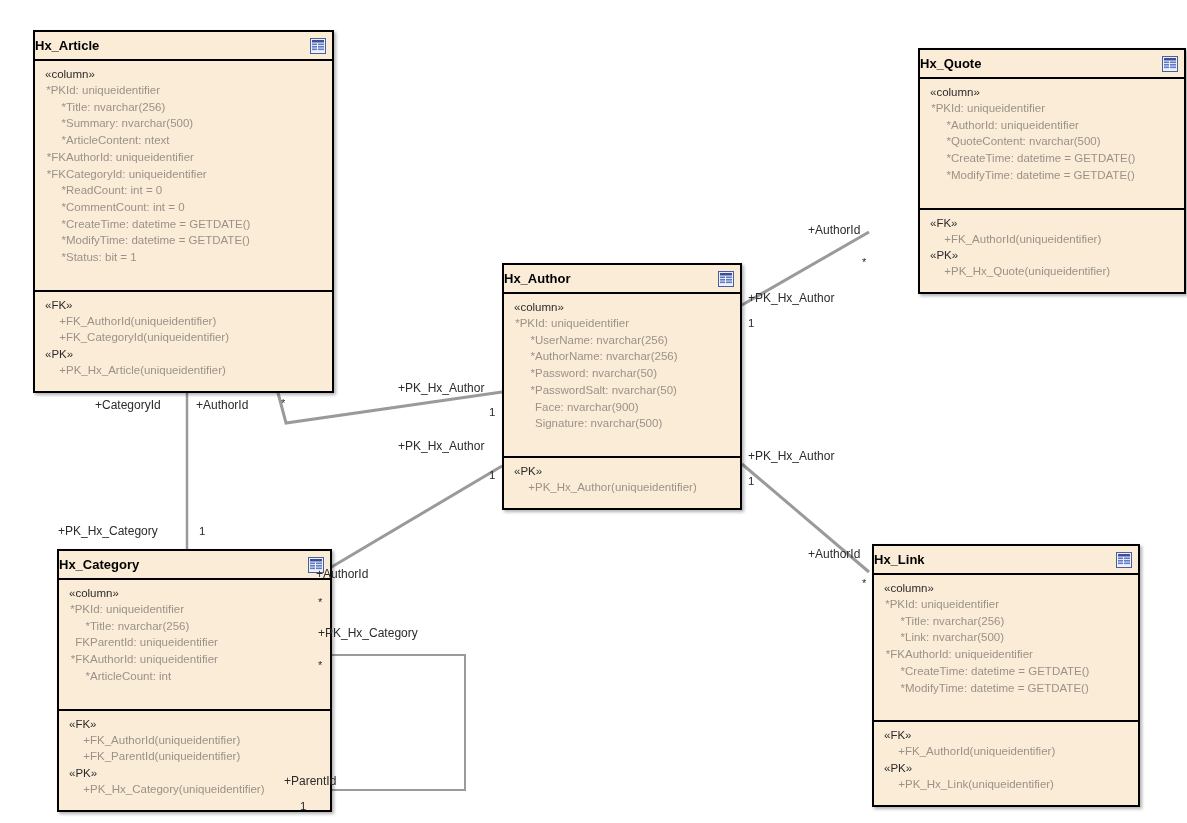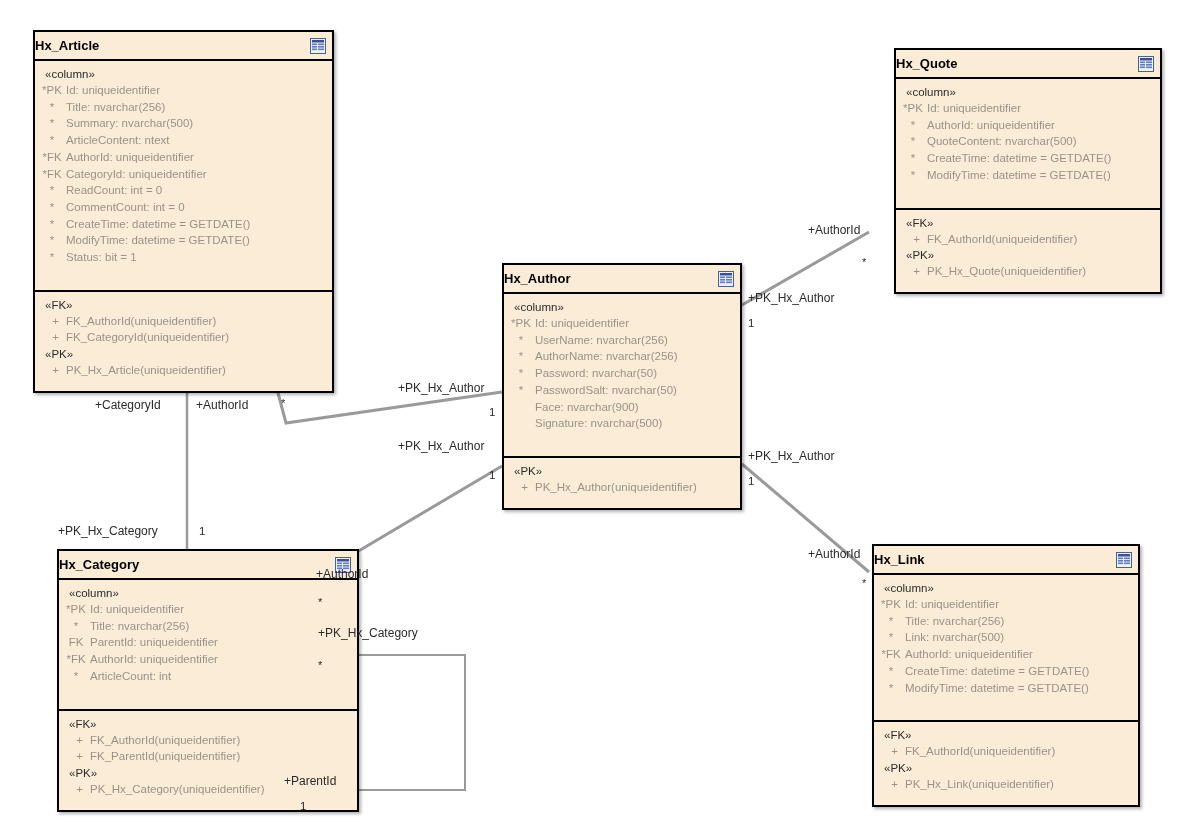--- a/index.html
+++ b/index.html
@@ -77,21 +77,21 @@
   .member {
     display: flex;
     font-size: 11.5px;
     color: #9a9287;
     line-height: 16.7px;
     white-space: nowrap;
   }
   .member .mk {
     width: 31px;
     flex: 0 0 31px;
-    text-align: center;
+    text-align: right;
     padding-left: 3px;
     box-sizing: border-box;
   }
   .member .mt {
     flex: 1 1 auto;
   }
   .op .mk {
     width: 31px;
     flex: 0 0 31px;
     padding-left: 10px;
@@ -215,21 +215,21 @@
           <span class="mt">FK_CategoryId(uniqueidentifier)</span>
         </div>
       <div class="stereotype">«PK»</div>
       <div class="member op">
           <span class="mk">+</span>
           <span class="mt">PK_Hx_Article(uniqueidentifier)</span>
         </div>
     </div>
   </div>
 
-  <div class="uml-class" style="left:894px; top:48px; width:268px;">
+  <div class="uml-class" style="left:918px; top:48px; width:268px;">
     <div class="uml-header">
       <span class="uml-title">Hx_Quote</span>
       <span class="table-icon">
         <svg viewBox="0 0 16 16" width="16" height="16">
           <rect x="0.5" y="0.5" width="15" height="15" fill="#eef1fb" stroke="#4b5e9e"></rect>
           <rect x="2" y="2" width="12" height="2.5" fill="#3c4f94"></rect>
           <rect x="2" y="5.5" width="5" height="1.6" fill="#5f7bc4"></rect>
           <rect x="8" y="5.5" width="6" height="1.6" fill="#5f7bc4"></rect>
           <rect x="2" y="8" width="5" height="1.6" fill="#5f7bc4"></rect>
           <rect x="8" y="8" width="6" height="1.6" fill="#5f7bc4"></rect>
@@ -324,21 +324,21 @@
     </div>
     <div class="uml-compartment">
       <div class="stereotype">«PK»</div>
       <div class="member op">
           <span class="mk">+</span>
           <span class="mt">PK_Hx_Author(uniqueidentifier)</span>
         </div>
     </div>
   </div>
 
-  <div class="uml-class" style="left:57px; top:549px; width:302px;">
+  <div class="uml-class" style="left:57px; top:549px; width:275px;">
     <div class="uml-header">
       <span class="uml-title">Hx_Category</span>
       <span class="table-icon">
         <svg viewBox="0 0 16 16" width="16" height="16">
           <rect x="0.5" y="0.5" width="15" height="15" fill="#eef1fb" stroke="#4b5e9e"></rect>
           <rect x="2" y="2" width="12" height="2.5" fill="#3c4f94"></rect>
           <rect x="2" y="5.5" width="5" height="1.6" fill="#5f7bc4"></rect>
           <rect x="8" y="5.5" width="6" height="1.6" fill="#5f7bc4"></rect>
           <rect x="2" y="8" width="5" height="1.6" fill="#5f7bc4"></rect>
           <rect x="8" y="8" width="6" height="1.6" fill="#5f7bc4"></rect>

